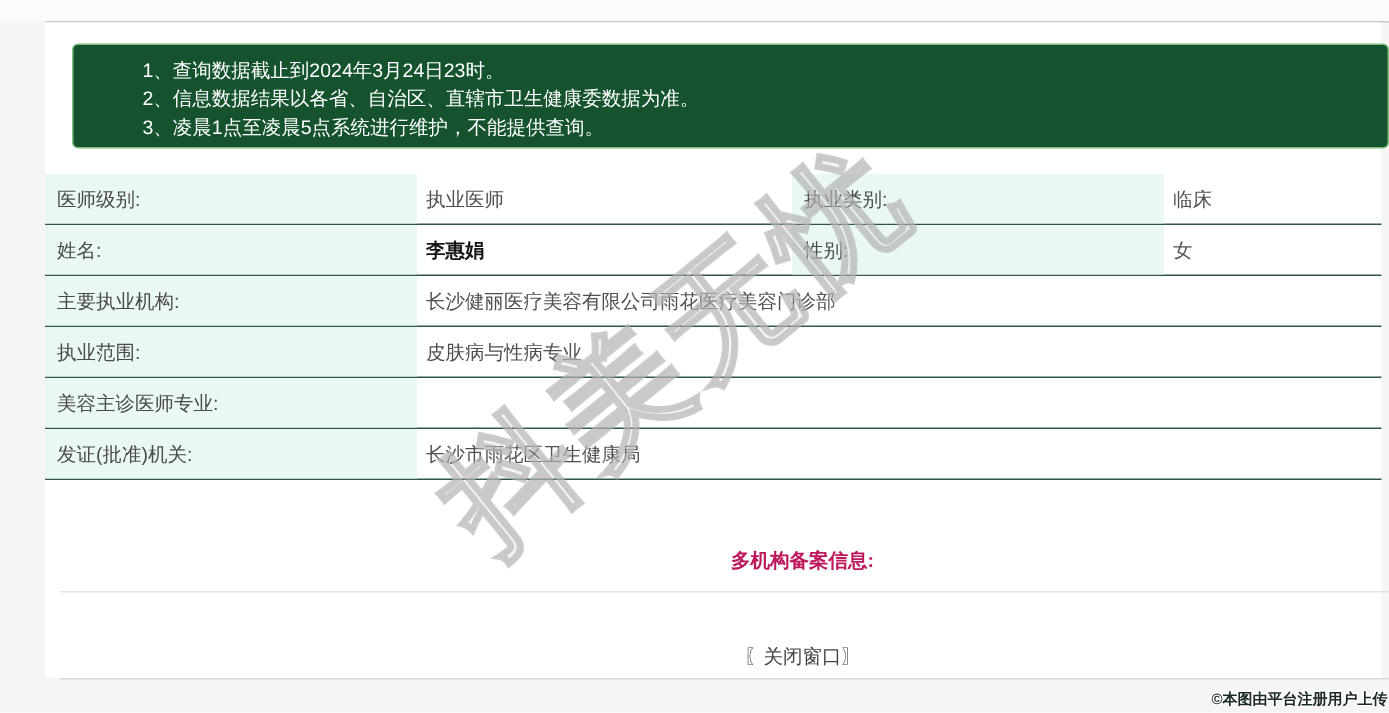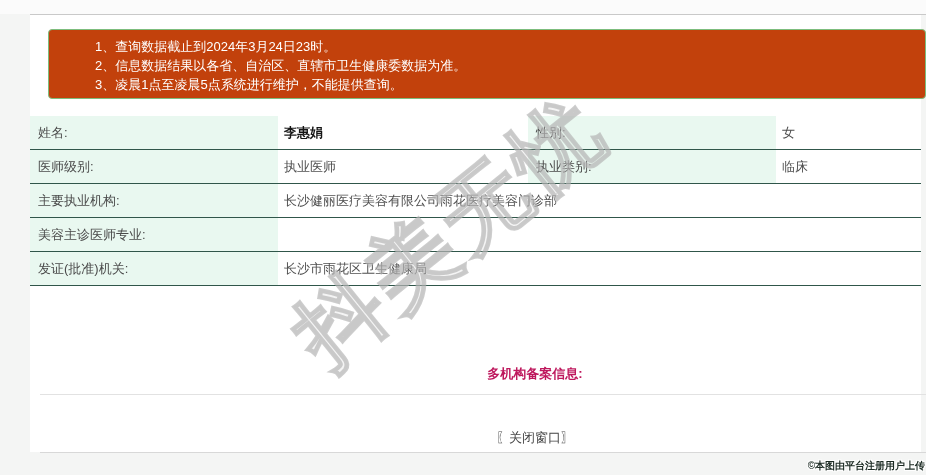--- a/index.html
+++ b/index.html
@@ -9,21 +9,21 @@
     font-family:"Liberation Sans","DejaVu Sans",sans-serif;
     font-size:13px;color:#4f4f4f;
   }
   .top-strip{position:absolute;left:0;top:0;width:926px;height:14px;background:#fbfbfb;}
   .top-line{position:absolute;left:30px;top:14px;width:896px;height:0;border-top:1px solid #c9c9c9;}
   .content-panel{position:absolute;left:30px;top:15px;width:891px;height:437px;background:#ffffff;}
 
   .notice-box{
     position:absolute;left:48px;top:29px;width:878px;height:70px;
     box-sizing:border-box;
-    background:#c2410c;border:1px solid #7dbd7d;border-radius:4px;
+    background:#14532d;border:1px solid #7dbd7d;border-radius:4px;
     color:#ffffff;padding:7px 0 0 46px;line-height:19px;
   }
   .notice-box .line{white-space:nowrap;}
 
   .record-table{position:absolute;left:30px;top:116px;width:891px;}
   .row{
     display:grid;grid-template-columns:248px 250px 248px 145px;
     height:34px;box-sizing:border-box;border-bottom:1px solid #30564a;
   }
   .row.wide{grid-template-columns:248px 643px;}
@@ -65,34 +65,38 @@
 <div class="content-panel"></div>
 
 <div class="notice-box">
   <div class="line">1、查询数据截止到2024年3月24日23时。</div>
   <div class="line">2、信息数据结果以各省、自治区、直辖市卫生健康委数据为准。</div>
   <div class="line">3、凌晨1点至凌晨5点系统进行维护，不能提供查询。</div>
 </div>
 
 <div class="record-table">
   <div class="row">
+    <div class="cell lbl">医师级别:</div>
+    <div class="cell">执业医师</div>
+    <div class="cell lbl">执业类别:</div>
+    <div class="cell">临床</div>
+  </div>
+  <div class="row">
     <div class="cell lbl">姓名:</div>
     <div class="cell name">李惠娟</div>
     <div class="cell lbl">性别:</div>
     <div class="cell">女</div>
   </div>
-  <div class="row">
-    <div class="cell lbl">医师级别:</div>
-    <div class="cell">执业医师</div>
-    <div class="cell lbl">执业类别:</div>
-    <div class="cell">临床</div>
-  </div>
   <div class="row wide">
     <div class="cell lbl">主要执业机构:</div>
     <div class="cell">长沙健丽医疗美容有限公司雨花医疗美容门诊部</div>
+  </div>
+  <div class="row wide">
+    <div class="cell lbl">执业范围:</div>
+    <div class="cell">皮肤病与性病专业</div>
   </div>
   <div class="row wide">
     <div class="cell lbl">美容主诊医师专业:</div>
   </div>
   <div class="row wide">
     <div class="cell lbl">发证(批准)机关:</div>
     <div class="cell">长沙市雨花区卫生健康局</div>
   </div>
 </div>
 

